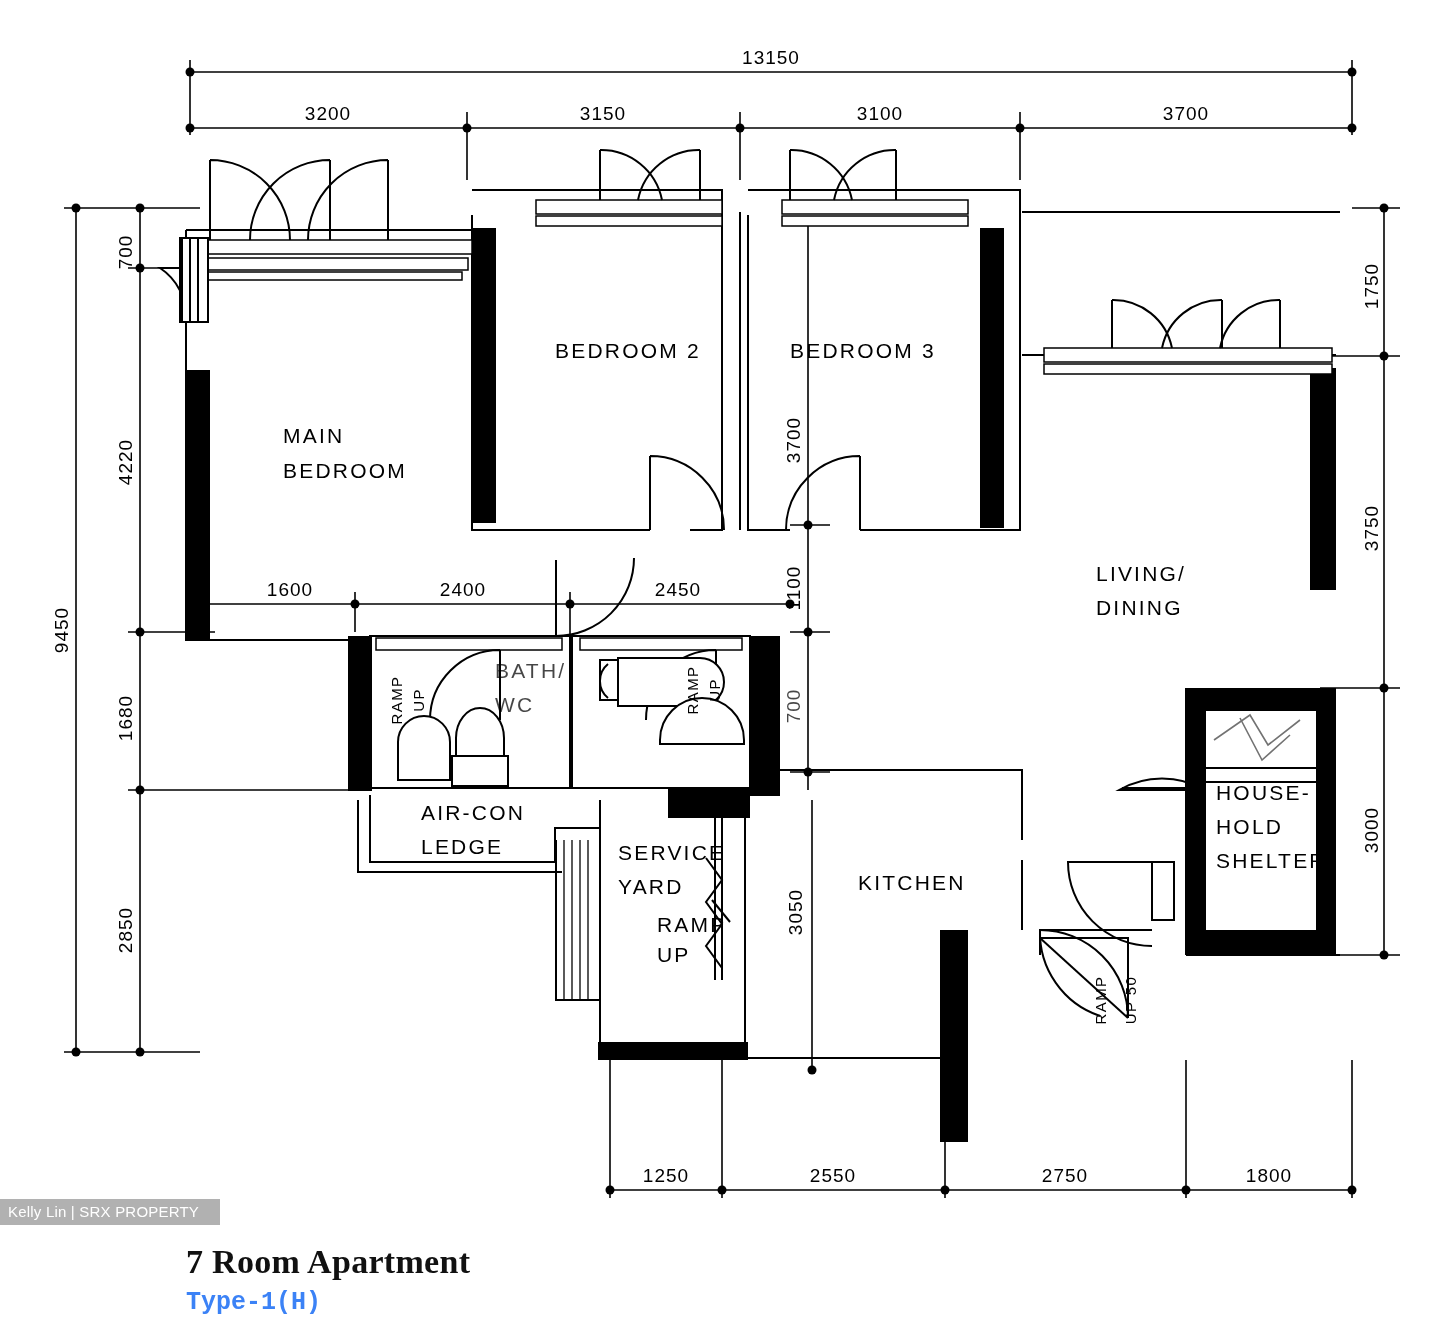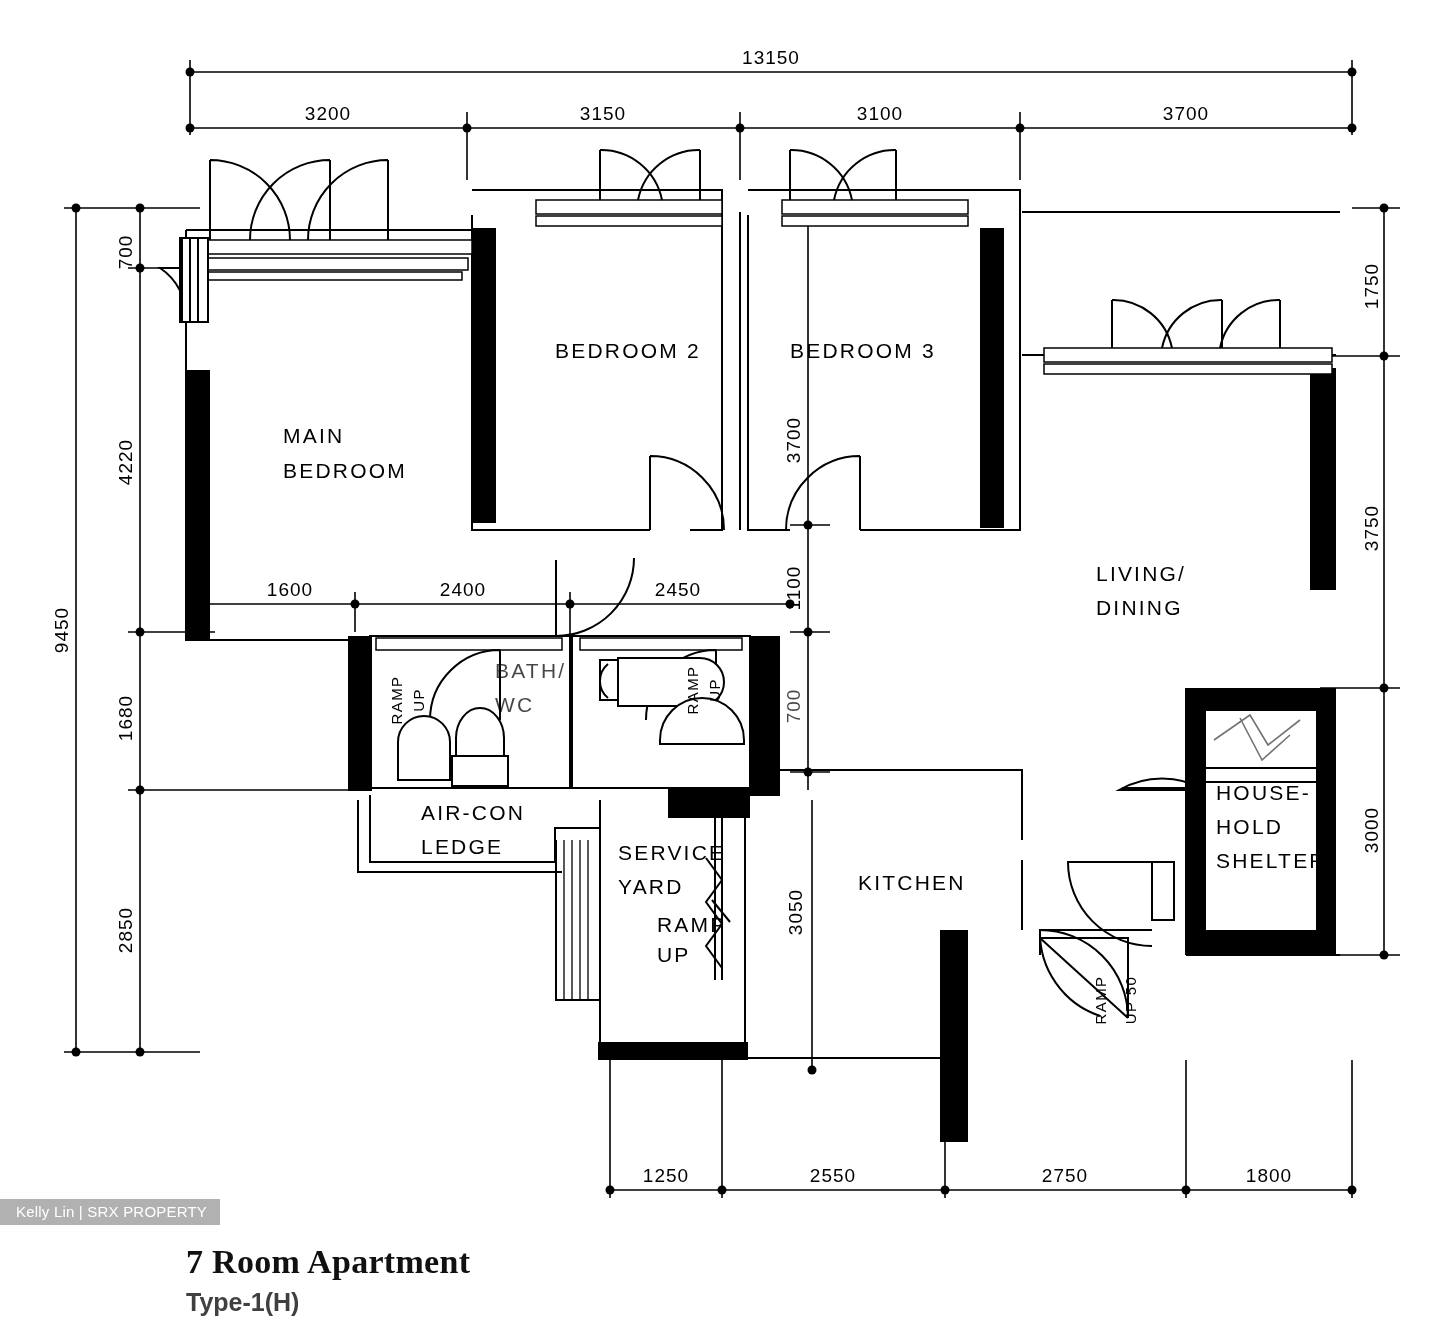--- a/index.html
+++ b/index.html
@@ -1,26 +1,26 @@
 <!DOCTYPE html>
 <html><head>
 <meta charset="utf-8">
 <style>
   html,body{margin:0;padding:0;background:#ffffff;}
   body{width:1440px;height:1333px;position:relative;overflow:hidden;
        font-family:"Liberation Sans",sans-serif;}
   #plan{position:absolute;left:0;top:0;width:1440px;height:1333px;}
   .wm{position:absolute;left:0;top:1199px;width:220px;height:26px;
       background:rgba(170,170,170,0.92);color:#ffffff;font-size:15px;
-      line-height:26px;padding-left:16px;box-sizing:border-box;
+      line-height:26px;padding-left:8px;box-sizing:border-box;
       font-family:"Liberation Sans",sans-serif;letter-spacing:.2px;}
   .ttl{position:absolute;left:186px;top:1243px;font-size:34px;color:#111;
        font-family:"Liberation Serif",serif;font-weight:700;letter-spacing:.3px;}
-  .sub{position:absolute;left:186px;top:1288px;font-size:25px;color:#404040;
-       font-family:Liberation Sans, sans-serif;font-weight:700;}
+  .sub{position:absolute;left:186px;top:1288px;font-size:25px;color:#3b82f6;
+       font-family:Liberation Mono, monospace;font-weight:700;}
   text{font-family:"Liberation Sans",sans-serif;fill:#000;}
   .dimtxt{font-size:19px;letter-spacing:1px;}
   .room{font-size:21px;letter-spacing:2.2px;}
   .small{font-size:15px;letter-spacing:1.4px;}
   .blur{opacity:.72;}
 </style>
 </head>
 <body>
 
 <svg id="plan" viewBox="0 0 1440 1333">

